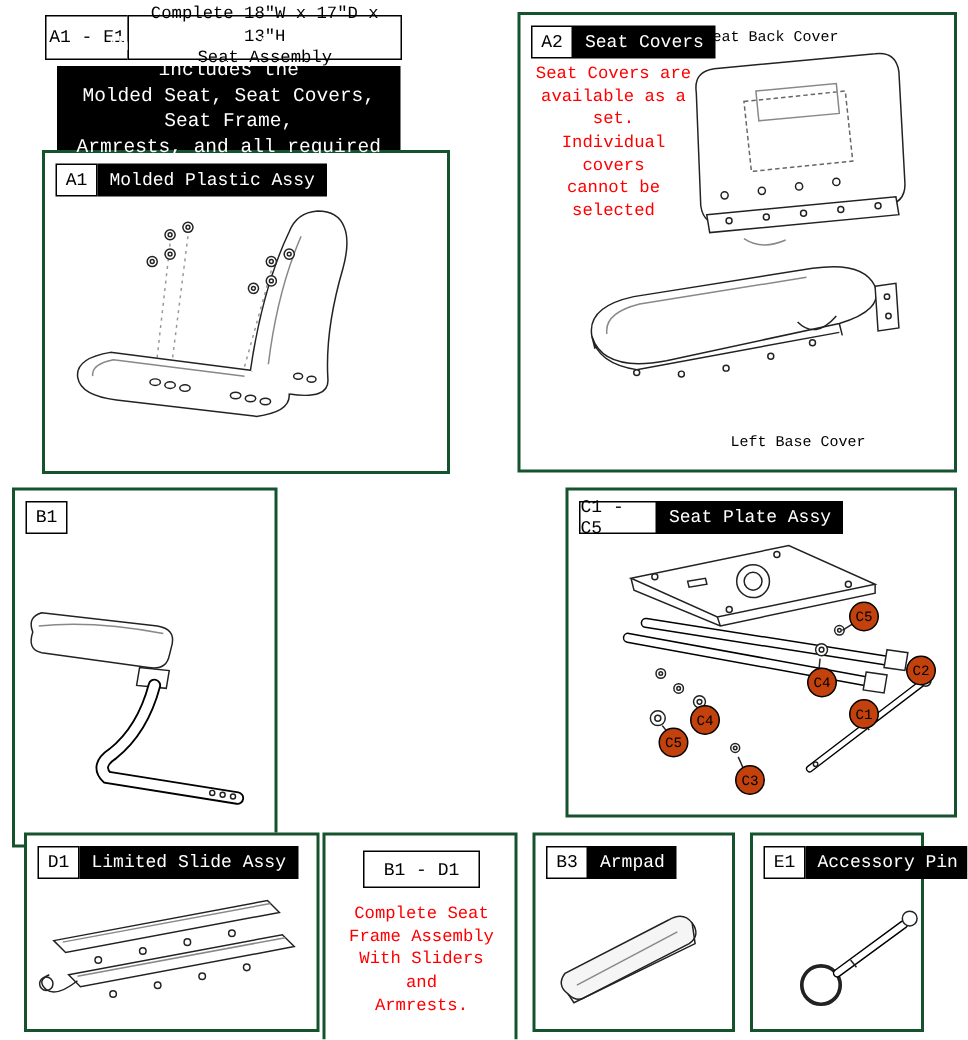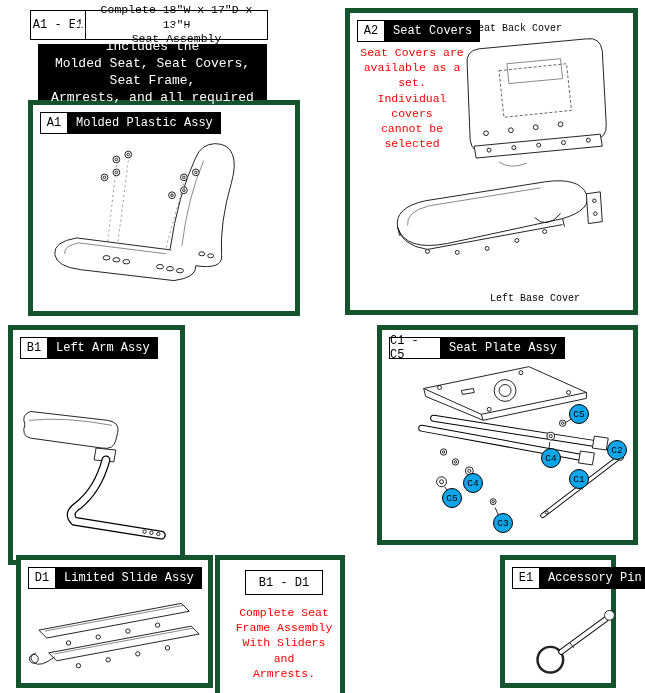--- a/index.html
+++ b/index.html
@@ -1,33 +1,33 @@
 <!DOCTYPE html>
 <html><head>
 <meta charset="utf-8">
 <style>
   html,body{margin:0;padding:0;background:#fff}
   .page{position:relative;width:645px;height:693px;background:#fff;
         font-family:Liberation Mono, monospace;color:#000;overflow:hidden}
-  .panel{position:absolute;border:5px solid #14532d;background:#fff;box-sizing:border-box}
+  .panel{position:absolute;border:2px solid #14532d;background:#fff;box-sizing:border-box}
   .code-box{position:absolute;border:1px solid #000;background:#fff;display:flex;align-items:center;
             justify-content:center;font-size:12px;height:22px;box-sizing:border-box;z-index:3}
   .black-label{position:absolute;background:#000;color:#fff;display:flex;align-items:center;
                font-size:12px;height:22px;padding:0 8px;white-space:nowrap;z-index:3}
   .title-box{position:absolute;border:1px solid #000;background:#fff;display:flex;align-items:center;
              justify-content:center;text-align:center;font-size:11.5px;line-height:1.25;
              white-space:pre-line;box-sizing:border-box;z-index:3}
   .desc-box{position:absolute;background:#000;color:#fff;display:flex;align-items:center;
             justify-content:center;text-align:center;font-size:13px;line-height:1.32;
             white-space:pre-line;box-sizing:border-box;z-index:3}
   .red-note{position:absolute;color:#ff0000;text-align:center;font-size:11.5px;line-height:1.32;
             white-space:pre-line;z-index:3}
   .cover-label{position:absolute;font-size:10px;z-index:3}
   .callout{position:absolute;width:18px;height:18px;border:1px solid #000;border-radius:50%;
-           background:#0ea5e9;display:flex;align-items:center;justify-content:center;font-size:9.5px;z-index:4}
+           background:#c2410c;display:flex;align-items:center;justify-content:center;font-size:9.5px;z-index:4}
   svg{position:absolute;z-index:1}
 </style>
 </head>
 <body>
 
 <div class="page">
 
   <div class="code-box" style="left:30px;top:10px;width:56px;height:30px">A1 - E1</div>
   <div class="title-box" style="left:85px;top:10px;width:183px;height:30px">Complete 18"W x 17"D x 13"H
 Seat Assembly</div>
@@ -116,21 +116,20 @@
         <circle cx="196" cy="220" r="2" fill="#fff"></circle>
         <path d="M238,182 L252,180 L254,210 L240,212 Z" fill="#fff"></path>
         <circle cx="246" cy="189" r="1.8" fill="#fff"></circle>
           <circle cx="247" cy="202" r="1.8" fill="#fff"></circle>
       </g>
     </svg>
   </div>
 
   <div class="panel" style="left:8px;top:325px;width:177px;height:240px">
     <div class="code-box" style="left:7px;top:7px;width:28px">B1</div>
-    <div class="black-label" style="left:35px;top:7px">Left Arm Assy</div>
     <svg viewBox="0 0 177 190" style="left:0;top:28px;width:175px;height:190px">
       <g stroke="#222" fill="none" stroke-width="1">
         <path d="M12,66 Q8,56 18,53 L96,62 Q108,64 106,74 L104,82 Q102,92 90,90 L18,80 Q8,78 12,66 Z" fill="#fff"></path>
         <path d="M16,62 Q52,58 100,67" stroke="#888"></path>
         <path d="M84,90 L104,92 L102,104 L82,102 Z" fill="#fff"></path>
         <path d="M94,102 Q86,132 66,148 Q54,156 62,164 L150,178" stroke="#000" stroke-width="9" stroke-linecap="round"></path>
         <path d="M94,102 Q86,132 66,148 Q54,156 62,164 L150,178" stroke="#fff" stroke-width="6.5" stroke-linecap="round"></path>
         <circle cx="133" cy="174.5" r="1.7"></circle>
           <circle cx="140" cy="175.7" r="1.7"></circle>
           <circle cx="147" cy="176.9" r="1.7"></circle>
@@ -214,20 +213,31 @@
 
   <div class="panel" style="left:215px;top:555px;width:130px;height:147px">
     <div class="code-box" style="left:25px;top:10px;width:78px;height:25px">B1 - D1</div>
     <div class="red-note" style="left:7px;top:45px;width:114px">Complete Seat
 Frame Assembly
 With Sliders
 and
 Armrests.</div>
   </div>
 
+  <div class="panel" style="left:355px;top:555px;width:135px;height:133px">
+    <div class="code-box" style="left:7px;top:7px;width:28px">B3</div>
+    <div class="black-label" style="left:35px;top:7px">Armpad</div>
+    <svg viewBox="0 0 135 103" style="left:0;top:28px;width:133px;height:103px">
+      <g stroke="#222" fill="none" stroke-width="1">
+        <path d="M22,78 Q14,72 20,64 L90,28 Q100,22 106,30 Q112,38 104,44 L34,80 Q28,84 22,78 Z" fill="#f5f5f5"></path>
+        <path d="M28,72 L96,36" stroke="#888"></path>
+        <path d="M22,78 L26,84 L108,44 L106,30" stroke="#222"></path>
+      </g>
+    </svg>
+  </div>
 
   <div class="panel" style="left:500px;top:555px;width:116px;height:133px">
     <div class="code-box" style="left:7px;top:7px;width:28px">E1</div>
     <div class="black-label" style="left:35px;top:7px">Accessory Pin</div>
     <svg viewBox="0 0 138 103" style="left:0;top:28px;width:136px;height:103px">
       <g stroke="#222" fill="none" stroke-width="1">
         <circle cx="46" cy="72" r="13" stroke-width="2.5"></circle>
         <path d="M55,62 L58,65"></path>
         <path d="M57,64 L102,31" stroke="#000" stroke-width="6" stroke-linecap="round"></path>
         <path d="M57,64 L102,31" stroke="#fff" stroke-width="4" stroke-linecap="round"></path>

